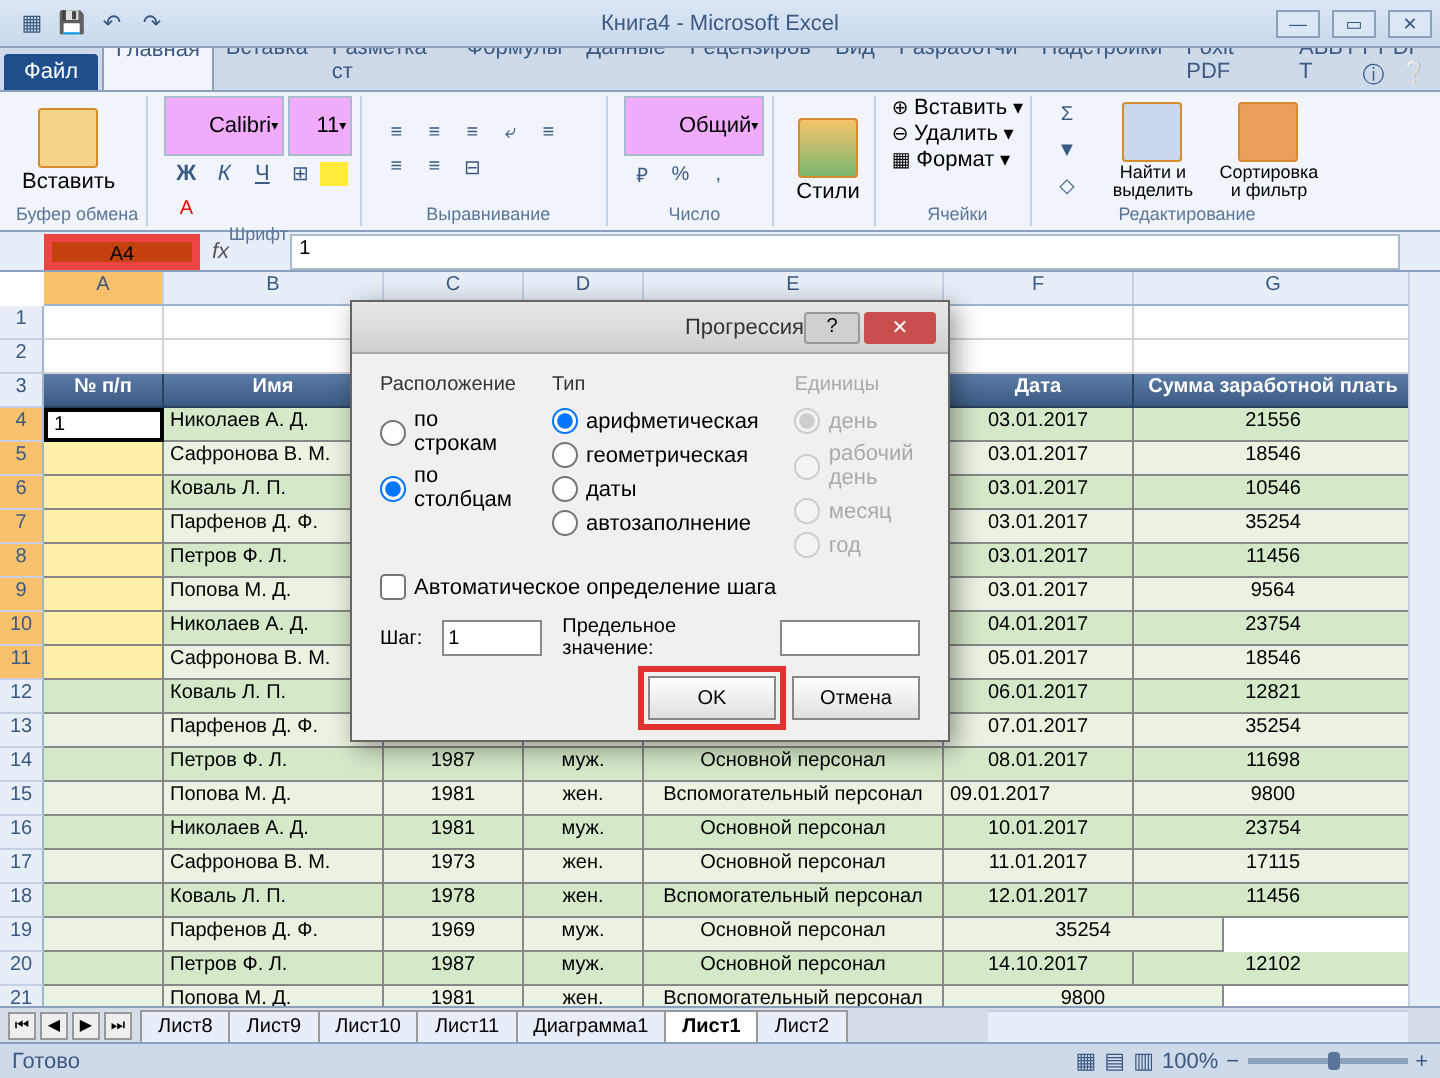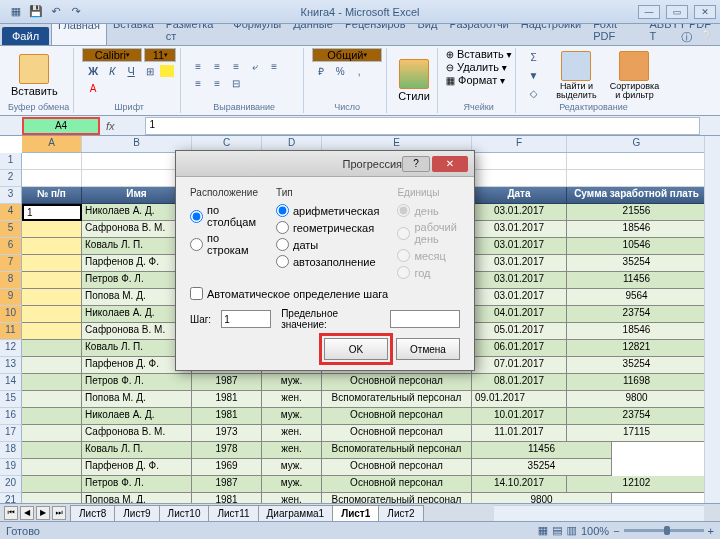--- a/index.html
+++ b/index.html
@@ -15,26 +15,26 @@
 .tab{padding:3px 6px;color:#3b5a82;cursor:pointer}
 .tab.active{background:#f1f5fb;border:1px solid #8ba0bc;border-bottom:none;border-radius:2px 2px 0 0}
 .helpicons{position:absolute;right:6px;display:flex;gap:8px;color:#3b5a82}
 .ribbon{height:70px;background:#f1f5fb;border-bottom:1px solid #8ba0bc;display:flex;padding:2px 4px;gap:4px}
 .rgroup{border-right:1px solid #c5d2e3;padding:0 4px;display:flex;flex-direction:column;justify-content:space-between;position:relative}
 .rgroup-label{font-size:9px;color:#5b7599;text-align:center;padding-bottom:1px}
 .rgroup-content{display:flex;align-items:center;gap:2px;flex:1}
 .rbtn{padding:2px 3px;display:flex;flex-direction:column;align-items:center;gap:1px;cursor:pointer}
 .rbtn-icon{width:16px;height:16px;background:#ffa94d;border:1px solid #d68a2e;border-radius:2px}
 .rbtn-big{width:30px;height:30px}
-.fontcombo{width:60px;height:14px;border:1px solid #abc;background:#a16207;font-size:10px;padding:1px 2px;display:flex;align-items:center;justify-content:center}
+.fontcombo{width:60px;height:30px;border:1px solid #abc;background:#f0abfc;font-size:10px;padding:1px 2px;display:flex;align-items:center;justify-content:flex-end}
 .fontcombo span:last-child{font-size:7px}
 .smallbtns{display:flex;flex-wrap:wrap;gap:1px;width:90px}
 .sb{width:18px;height:16px;border:1px solid transparent;display:flex;align-items:center;justify-content:center;font-size:10px;color:#3b5a82;cursor:pointer}
 .namebox-row{height:20px;background:#e8eef7;display:flex;align-items:center;border-bottom:1px solid #8ba0bc}
-.namebox{width:78px;height:18px;background:#86efac;border:2px solid #ef4444;margin-left:22px;text-align:center;font-size:10px;padding-top:1px}
+.namebox{width:78px;height:18px;background:#c2410c;border:4px solid #ef4444;margin-left:22px;text-align:center;font-size:10px;padding-top:1px}
 .fxbar{flex:1;height:18px;background:#fff;border:1px solid #abc;margin-left:30px;margin-right:20px;padding-left:4px;font-size:10px;padding-top:1px}
 .fx-label{margin-left:6px;font-style:italic;color:#555}
 .grid-area{position:relative;height:370px;overflow:hidden}
 .colheads{display:flex;height:17px;background:#e8eef7;border-bottom:1px solid #9eb6ce;margin-left:22px}
 .colhead{border-right:1px solid #c5d2e3;text-align:center;font-size:10px;color:#3b5a82;padding-top:1px;cursor:pointer}
 .colhead.sel{background:#f7c26b}
 .rows{position:relative}
 .row{display:flex;height:17px}
 .rowhead{width:22px;background:#e8eef7;border-right:1px solid #9eb6ce;border-bottom:1px solid #c5d2e3;text-align:center;font-size:10px;color:#3b5a82;padding-top:1px}
 .rowhead.sel{background:#f7c26b}
@@ -409,20 +409,21 @@
         <div class="cell data-odd" style="width:95px;text-align:center;">11.01.2017</div>
         <div class="cell data-odd" style="width:140px;text-align:center;text-align:center;">17115</div>
       </div>
       <div class="row">
         <div class="rowhead">18</div>
         <div class="cell data-even" style="width:60px;"></div>
         <div class="cell data-even" style="width:110px;">Коваль Л. П.</div>
         <div class="cell data-even" style="width:70px;text-align:center;">1978</div>
         <div class="cell data-even" style="width:60px;text-align:center;">жен.</div>
         <div class="cell data-even" style="width:150px;text-align:center;">Вспомогательный персонал</div>
+        <div class="cell data-even" style="width:95px;text-align:center;">12.01.2017</div>
         <div class="cell data-even" style="width:140px;text-align:center;text-align:center;">11456</div>
       </div>
       <div class="row">
         <div class="rowhead">19</div>
         <div class="cell data-odd" style="width:60px;"></div>
         <div class="cell data-odd" style="width:110px;">Парфенов Д. Ф.</div>
         <div class="cell data-odd" style="width:70px;text-align:center;">1969</div>
         <div class="cell data-odd" style="width:60px;text-align:center;">муж.</div>
         <div class="cell data-odd" style="width:150px;text-align:center;">Основной персонал</div>
         <div class="cell data-odd" style="width:140px;text-align:center;text-align:center;">35254</div>
@@ -488,26 +489,26 @@
     <div class="dlg-btns">
       <div class="dlg-help">?</div>
       <div class="dlg-close">✕</div>
     </div>
   </div>
   <div class="dlg-body">
     <div class="dlg-cols">
       <div class="dlg-col">
         <div class="dlg-col-title">Расположение</div>
         <label class="radio">
+            <input type="radio" name="loc" style="">
+            <span>по строкам</span>
+          </label>
+        <label class="radio">
             <input type="radio" name="loc" checked="" style="">
             <span>по столбцам</span>
-          </label>
-        <label class="radio">
-            <input type="radio" name="loc" style="">
-            <span>по строкам</span>
           </label>
       </div>
       <div class="dlg-col">
         <div class="dlg-col-title">Тип</div>
         <label class="radio">
             <input type="radio" name="typ" checked="" style="">
             <span>арифметическая</span>
           </label>
         <label class="radio">
             <input type="radio" name="typ" style="">

